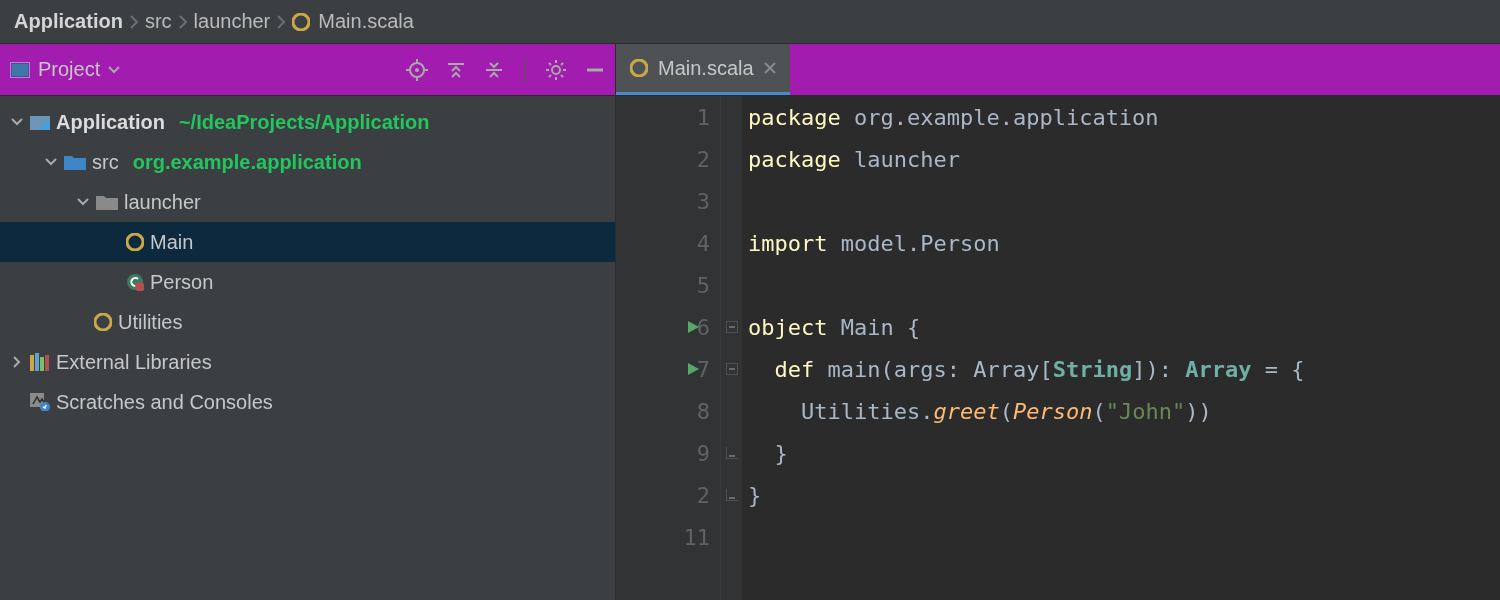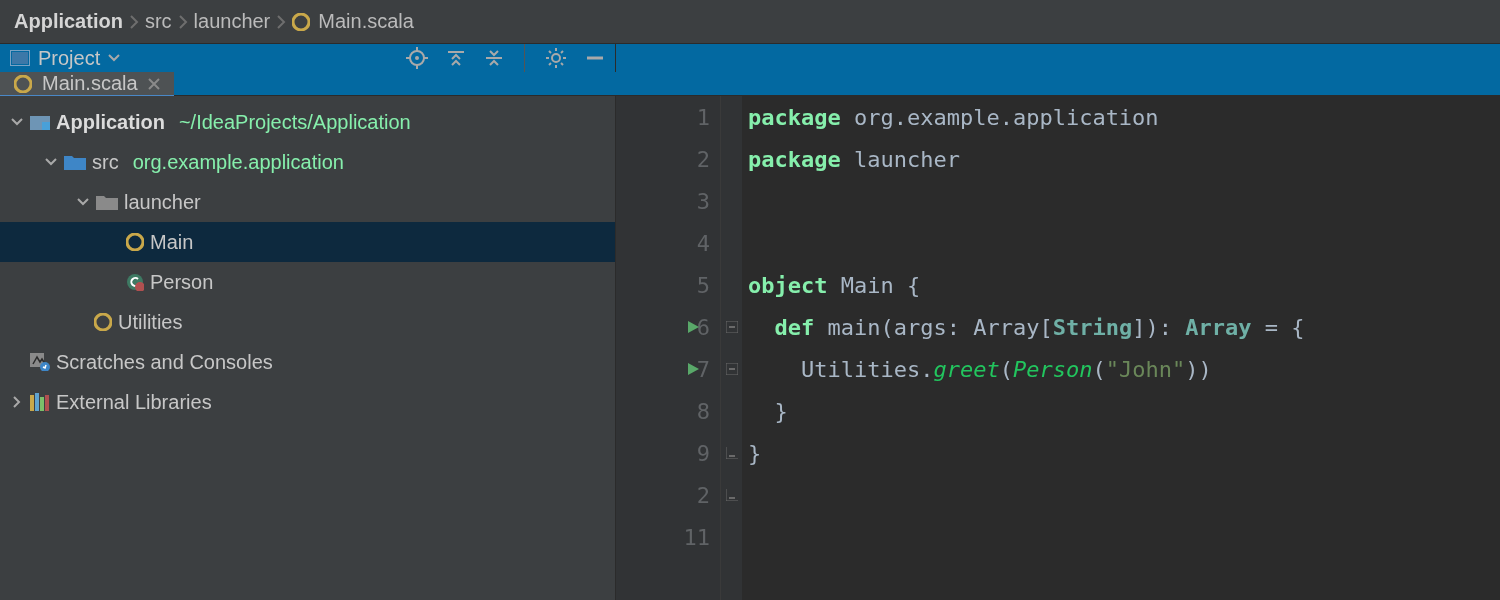--- a/index.html
+++ b/index.html
@@ -25,23 +25,22 @@
   }
   .crumb { color: #bbbbbb; display: flex; align-items: center; gap: 6px; }
   .crumb.bold { font-weight: 600; color: #d5d5d5; }
   .crumb-sep { color: #6e6e6e; }
 
   
   .toolbar-row {
     height: 52px;
     display: flex;
     align-items: stretch;
-    background: #0369a1;
+    background: #a21caf;
     border-bottom: 1px solid #2b2b2b;
-    flex-direction: column;
   }
   .project-toolbar {
     width: 616px;
     display: flex;
     align-items: center;
     padding: 0 10px;
     gap: 10px;
     border-right: 1px solid #2b2b2b;
   }
   .project-label { display: flex; align-items: center; gap: 8px; flex: 1; color: #c7c7c7; }
@@ -69,42 +68,42 @@
     display: flex; align-items: center;
     height: 40px;
     padding-left: 10px;
     gap: 6px;
     white-space: nowrap;
   }
   .tree-row.selected { background: #0d293e; color: #dcdcdc; }
   .indent { display: inline-block; }
   .node-label { color: #c7c7c7; }
   .node-label.bold { font-weight: 600; color: #dcdcdc; }
-  .node-sub { color: #86efac; margin-left: 8px; }
+  .node-sub { color: #22c55e; margin-left: 8px; font-weight: bold; }
 
   
   .editor { flex: 1; display: flex; background: #2b2b2b; font-family: "Menlo","Consolas","DejaVu Sans Mono",monospace; font-size: 22px; }
   .gutter {
     width: 104px;
     background: #313335;
     color: #606366;
     text-align: right;
   }
   .gline { height: 42px; display: flex; align-items: center; justify-content: flex-end; padding-right: 10px; gap: 10px; position: relative;}
   .run-tri { position:absolute; left: 70px; }
   .fold-col { width: 22px; background: #313335; border-left: 1px solid #3a3a3a;}
   .fline { height: 42px; display:flex; align-items:center; justify-content:center; color:#6a6a6a; font-size:14px;}
   .code { flex:1; padding-left: 6px; }
   .cline { height:42px; display:flex; align-items:center; white-space:pre; }
 
-  .kw { color:#86efac;font-weight:bold; }
+  .kw { color:#fef9c3; }
   .ident { color:#a9b7c6; }
   .type { color:#6fb0a6;font-weight:bold; }
   .str { color:#6a8759; }
-  .call { color:#22c55e; font-style: italic; }
+  .call { color:#fdba74; font-style: italic; }
   .plain { color:#a9b7c6; }
 
   
   svg { display:block; }
 </style>
 </head>
 <body>
 
 <div class="breadcrumbs">
   <span class="crumb bold">Application</span>
@@ -252,42 +251,42 @@
 
     <div class="tree-row">
       <span class="indent" style="width:78px"></span>
       <svg width="18" height="18" viewBox="0 0 18 18">
           <circle cx="9" cy="9" r="8" fill="none" stroke="#c9a84a" stroke-width="3"></circle>
         </svg>
       <span class="node-label">Utilities</span>
     </div>
 
     <div class="tree-row">
+      <svg width="14" height="14" viewBox="0 0 14 14">
+          <path d="M4 2l5 5-5 5" fill="none" stroke="#a9a9a9" stroke-width="2"></path>
+        </svg>
+      <svg width="20" height="18" viewBox="0 0 20 18">
+          <rect x="0" y="2" width="4" height="16" fill="#c9a84a"></rect>
+          <rect x="5" y="0" width="4" height="18" fill="#5fa3d0"></rect>
+          <rect x="10" y="4" width="4" height="14" fill="#7bbf6a"></rect>
+          <rect x="15" y="2" width="4" height="16" fill="#b05050"></rect>
+        </svg>
+      <span class="node-label">External Libraries</span>
+    </div>
+
+    <div class="tree-row">
       <span class="indent" style="width:14px"></span>
       <svg width="20" height="18" viewBox="0 0 20 18">
           <rect x="0" y="0" width="14" height="14" fill="#8a8a8a"></rect>
           <path d="M3 11l4-7 3 5 2-3 3 5" fill="none" stroke="#2b2b2b" stroke-width="1.5"></path>
           <circle cx="15" cy="14" r="5" fill="#3e86c7"></circle>
           <path d="M13 14l2 1 1-3" fill="none" stroke="#fff" stroke-width="1.5"></path>
         </svg>
       <span class="node-label">Scratches and Consoles</span>
     </div>
-
-    <div class="tree-row">
-      <svg width="14" height="14" viewBox="0 0 14 14">
-          <path d="M4 2l5 5-5 5" fill="none" stroke="#a9a9a9" stroke-width="2"></path>
-        </svg>
-      <svg width="20" height="18" viewBox="0 0 20 18">
-          <rect x="0" y="2" width="4" height="16" fill="#c9a84a"></rect>
-          <rect x="5" y="0" width="4" height="18" fill="#5fa3d0"></rect>
-          <rect x="10" y="4" width="4" height="14" fill="#7bbf6a"></rect>
-          <rect x="15" y="2" width="4" height="16" fill="#b05050"></rect>
-        </svg>
-      <span class="node-label">External Libraries</span>
-    </div>
   </div>
 
   <div class="editor">
     <div class="gutter" id="gutter">
         <div class="gline">
           <span>1</span>
         </div>
         <div class="gline">
           <span>2</span>
         </div>
@@ -356,20 +355,21 @@
             <line x1="3" y1="9" x2="9" y2="9" stroke="#6a6a6a" stroke-width="2"></line>
           </svg>
         </div>
         <div class="fline"></div>
         <div class="fline"></div>
       </div>
     <div class="code" id="code">
         <div class="cline"><span class="kw">package </span><span class="ident">org.example.application</span></div>
         <div class="cline"><span class="kw">package </span><span class="ident">launcher</span></div>
         <div class="cline"></div>
+        <div class="cline"><span class="kw">import </span><span class="ident">model.Person</span></div>
         <div class="cline"></div>
         <div class="cline"><span class="kw">object </span><span class="ident">Main </span><span class="plain">{</span></div>
         <div class="cline"><span class="plain">  </span><span class="kw">def </span><span class="ident">main</span><span class="plain">(</span><span class="ident">args</span><span class="plain">: </span><span class="ident">Array</span><span class="plain">[</span><span class="type">String</span><span class="plain">]): </span><span class="type">Array</span><span class="plain"> = {</span></div>
         <div class="cline"><span class="plain">    </span><span class="ident">Utilities</span><span class="plain">.</span><span class="call">greet</span><span class="plain">(</span><span class="call">Person</span><span class="plain">(</span><span class="str">"John"</span><span class="plain">))</span></div>
         <div class="cline"><span class="plain">  }</span></div>
         <div class="cline"><span class="plain">}</span></div>
         <div class="cline"></div>
         <div class="cline"></div>
       </div>
   </div>

